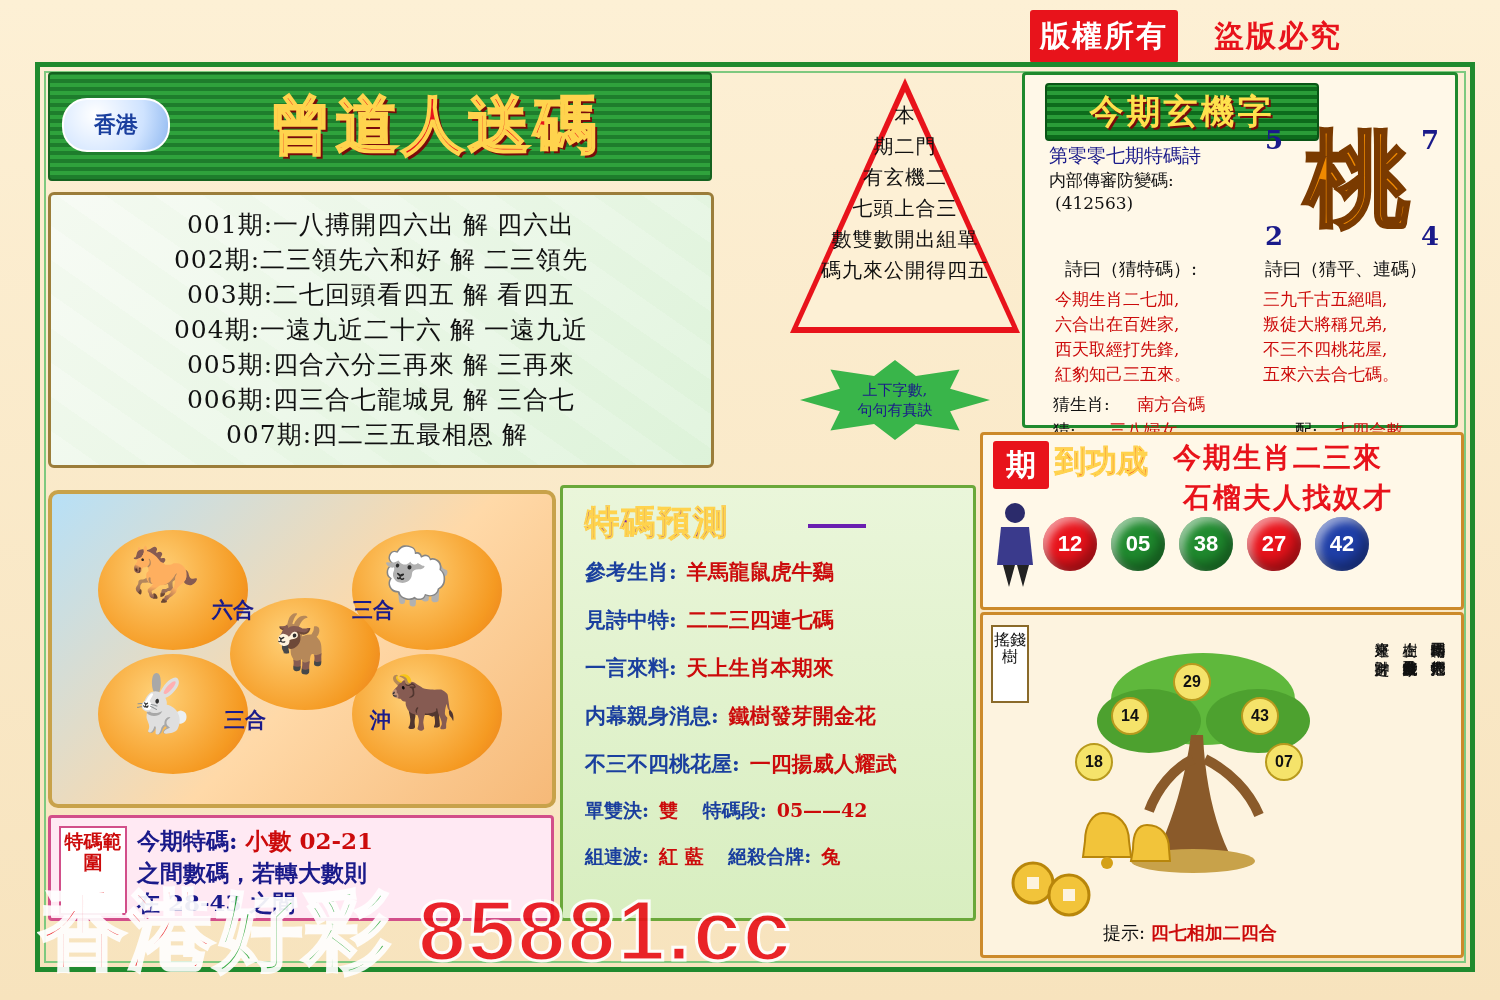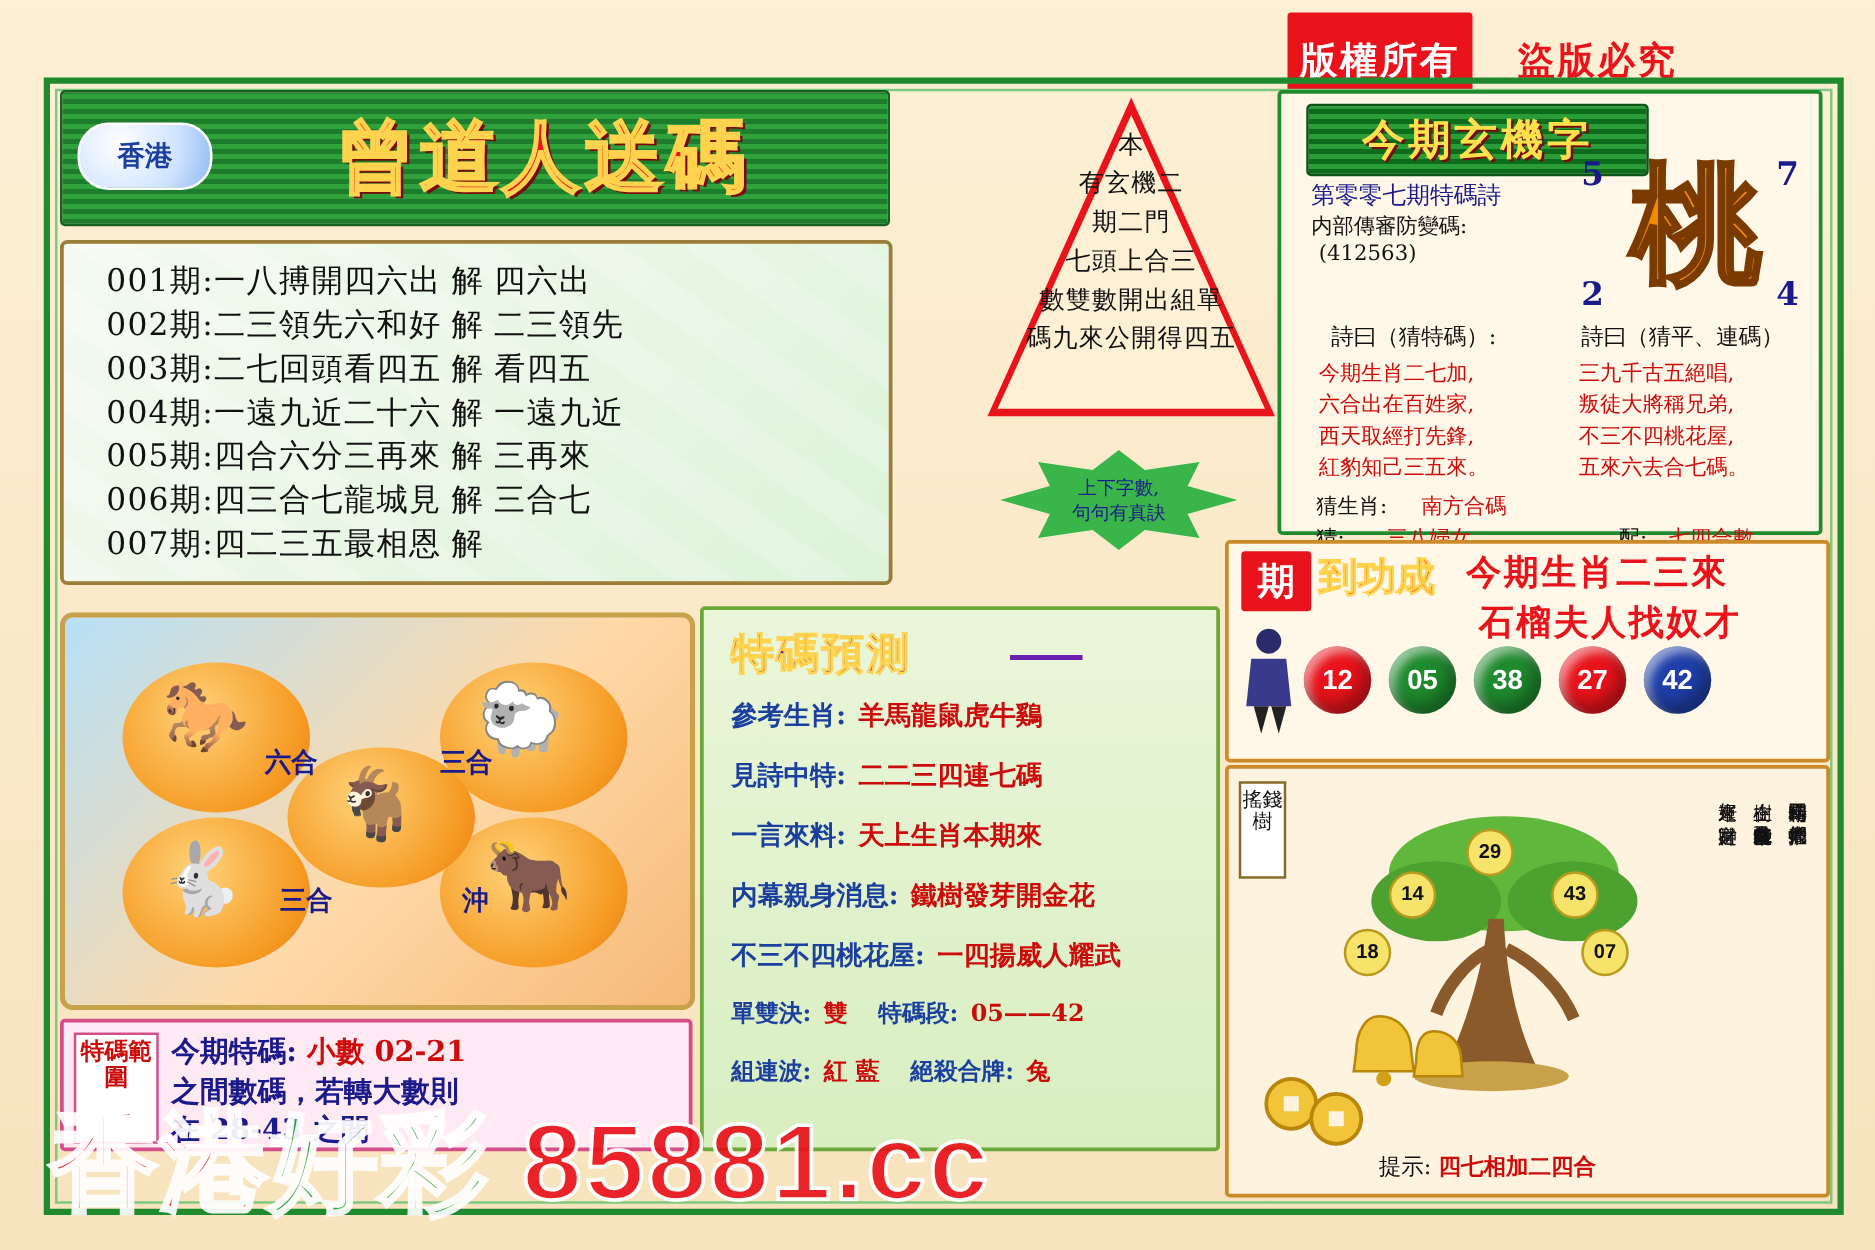--- a/index.html
+++ b/index.html
@@ -15,21 +15,21 @@
     border:5px solid #1f8a2e;background:transparent;
   }
   .frame:after{content:"";position:absolute;inset:4px;border:2px solid #7ec97f;}
 
   
   .copyright{
     position:absolute;left:1030px;top:10px;display:flex;gap:26px;align-items:center;
   }
   .cw{
     background:#e8131b;color:#fff;font-weight:bold;font-size:30px;letter-spacing:2px;
-    padding:18px 10px;border-radius:3px;font-family:"DejaVu Sans",sans-serif;
+    padding:6px 10px;border-radius:3px;font-family:"DejaVu Sans",sans-serif;
   }
   .cw.plain{background:transparent;color:#e8131b;}
 
   
   .banner{
     position:absolute;left:48px;top:72px;width:660px;height:105px;
     background:repeating-linear-gradient(0deg,#1e7d2c 0 4px,#2fa23c 4px 8px);
     border:2px solid #15621f;border-radius:4px;
   }
   .banner-title{
@@ -46,21 +46,21 @@
   }
 
   
   .listpanel{
     position:absolute;left:48px;top:192px;width:660px;height:270px;
     background:
       linear-gradient(135deg,rgba(255,255,255,.65),rgba(220,245,220,.55)),
       repeating-linear-gradient(35deg,#e9f4e2 0 28px,#dff0d6 28px 56px);
     border:3px solid #9b7d3a;border-radius:6px;
   }
-  .listpanel .rows{padding:12px 34px;}
+  .listpanel .rows{padding:12px 34px;text-align:center;}
   .lrow{
     font-size:25px;line-height:35px;color:#111;letter-spacing:1px;
     font-family:"DejaVu Serif","Liberation Serif",serif;white-space:nowrap;
   }
   .lrow .jie{margin:0 8px;}
 
   
   .tri-wrap{position:absolute;left:790px;top:78px;width:230px;height:270px;}
   .tri{
     position:absolute;left:0;top:0;width:0;height:0;
@@ -272,22 +272,22 @@
         <span>007期:</span><span>四二三五最相恩</span><span class="jie">解</span><span></span>
       </div>
     </div>
   </div>
 
   <div class="tri-wrap">
     <div class="tri"></div>
     <div class="tri-in"></div>
     <div class="tri-text">
       <div>本</div>
+      <div>期二門</div>
       <div>有玄機二</div>
-      <div>期二門</div>
       <div>七頭上合三</div>
       <div>數雙數開出組單</div>
       <div>碼九來公開得四五</div>
     </div>
   </div>
 
   <div class="star">
     <span>
       <span>上下字數,</span><br>
       <span>句句有真訣</span>

